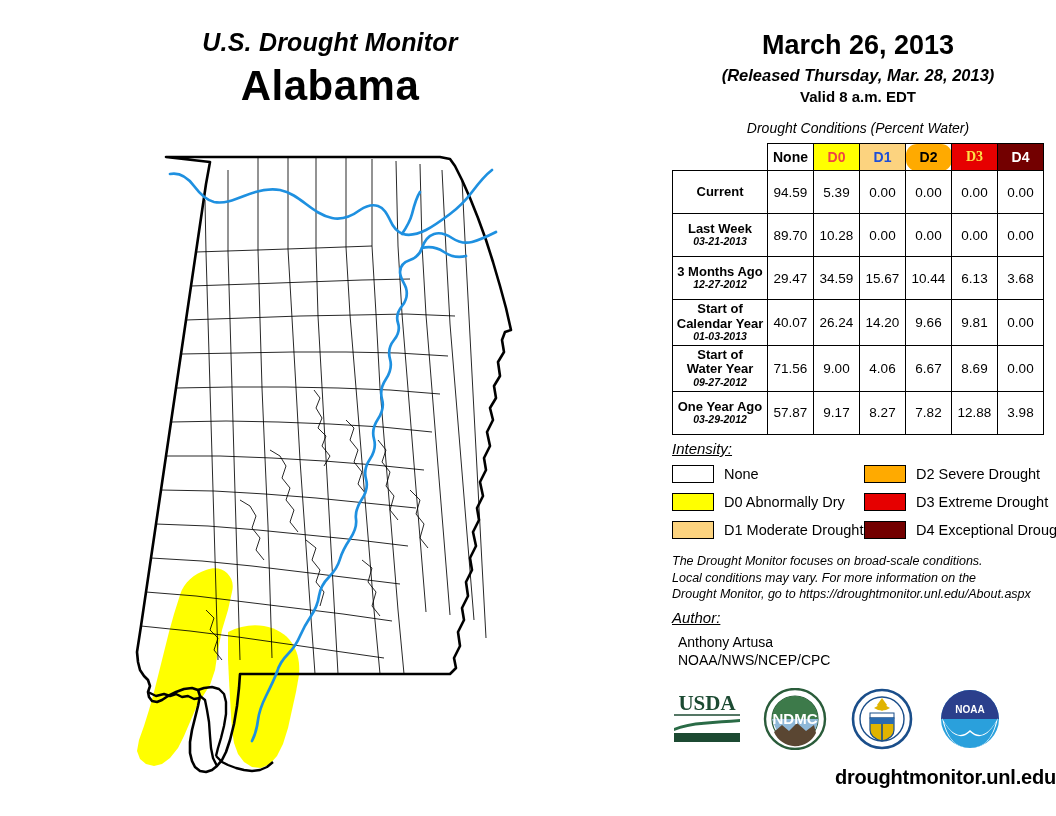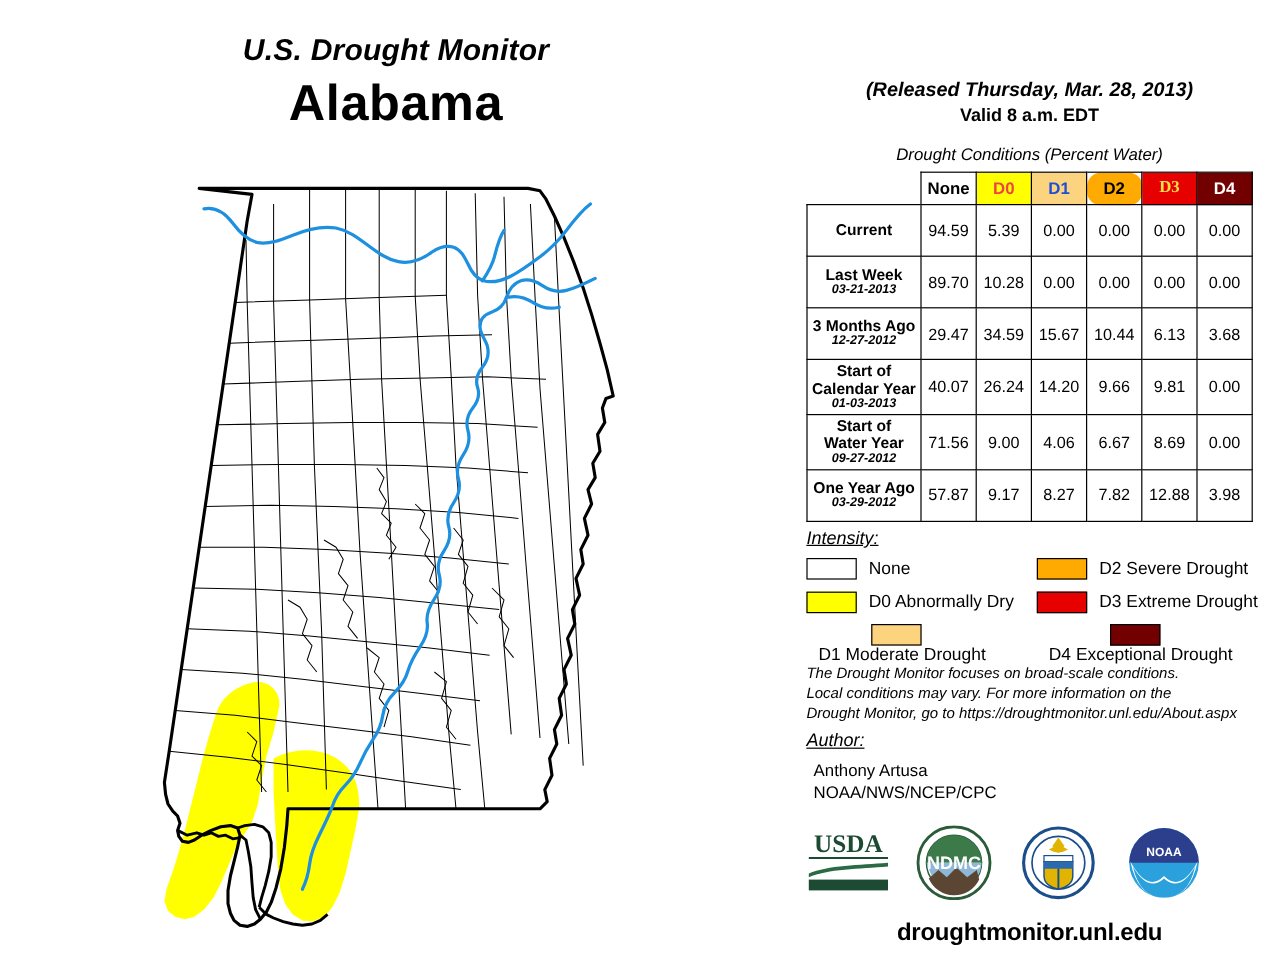--- a/index.html
+++ b/index.html
@@ -139,21 +139,21 @@
   }
   .legend-label {
     margin-left: 10px;
     font-size: 14.5px;
     white-space: nowrap;
   }
   .col-left  { left: 12px; }
   .col-right { left: 204px; }
   .lrow0 { top: 464px; }
   .lrow1 { top: 492px; }
-  .lrow2 { top: 520px; flex-direction: column; }
+  .lrow2 { top: 520px; }
 
   
   #notes {
     position: absolute; left: 12px; top: 553px;
     font-size: 12.5px; font-style: italic; line-height: 1.32;
     width: 384px;
   }
   #author-head {
     position: absolute; left: 12px; top: 609px;
     font-size: 15px; font-style: italic; text-decoration: underline;
@@ -169,21 +169,21 @@
   #logos {
     position: absolute; left: 0; top: 688px; width: 396px; height: 70px;
   }
   .logo { position: absolute; top: 0; }
   #logo-usda { left: 8px; }
   #logo-ndmc { left: 100px; }
   #logo-doc  { left: 188px; }
   #logo-noaa { left: 278px; }
   #site-url {
     position: absolute; left: 0; top: 766px; width: 396px;
-    text-align: center; font-size: 20px; font-weight: bold;
+    text-align: right; font-size: 20px; font-weight: bold;
     letter-spacing: -0.2px;
   }
 </style>
 </head>
 <body>
 
 <div id="left-panel">
 
   <div id="title-dm">U.S. Drought Monitor</div>
   <div id="title-state">Alabama</div>
@@ -317,20 +317,21 @@
         <path d="M292,94 C296,88 300,82 302,74 C304,66 306,58 310,52"></path>
 
         <path d="M312,108 C320,106 328,108 334,112 C340,116 348,118 356,116"></path>
       </g>
     </svg>
   </div>
 </div>
 
 <div id="right-panel">
 
+  <div id="date-main">March 26, 2013</div>
   <div id="date-released">(Released Thursday, Mar. 28, 2013)</div>
   <div id="date-valid">Valid 8 a.m. EDT</div>
 
   <div id="table-caption">Drought Conditions (Percent Water)</div>
 
   <table id="dm-table">
     <thead>
       <tr>
         <th class="corner-blank"></th>
         <th class="th-none">None</th>

